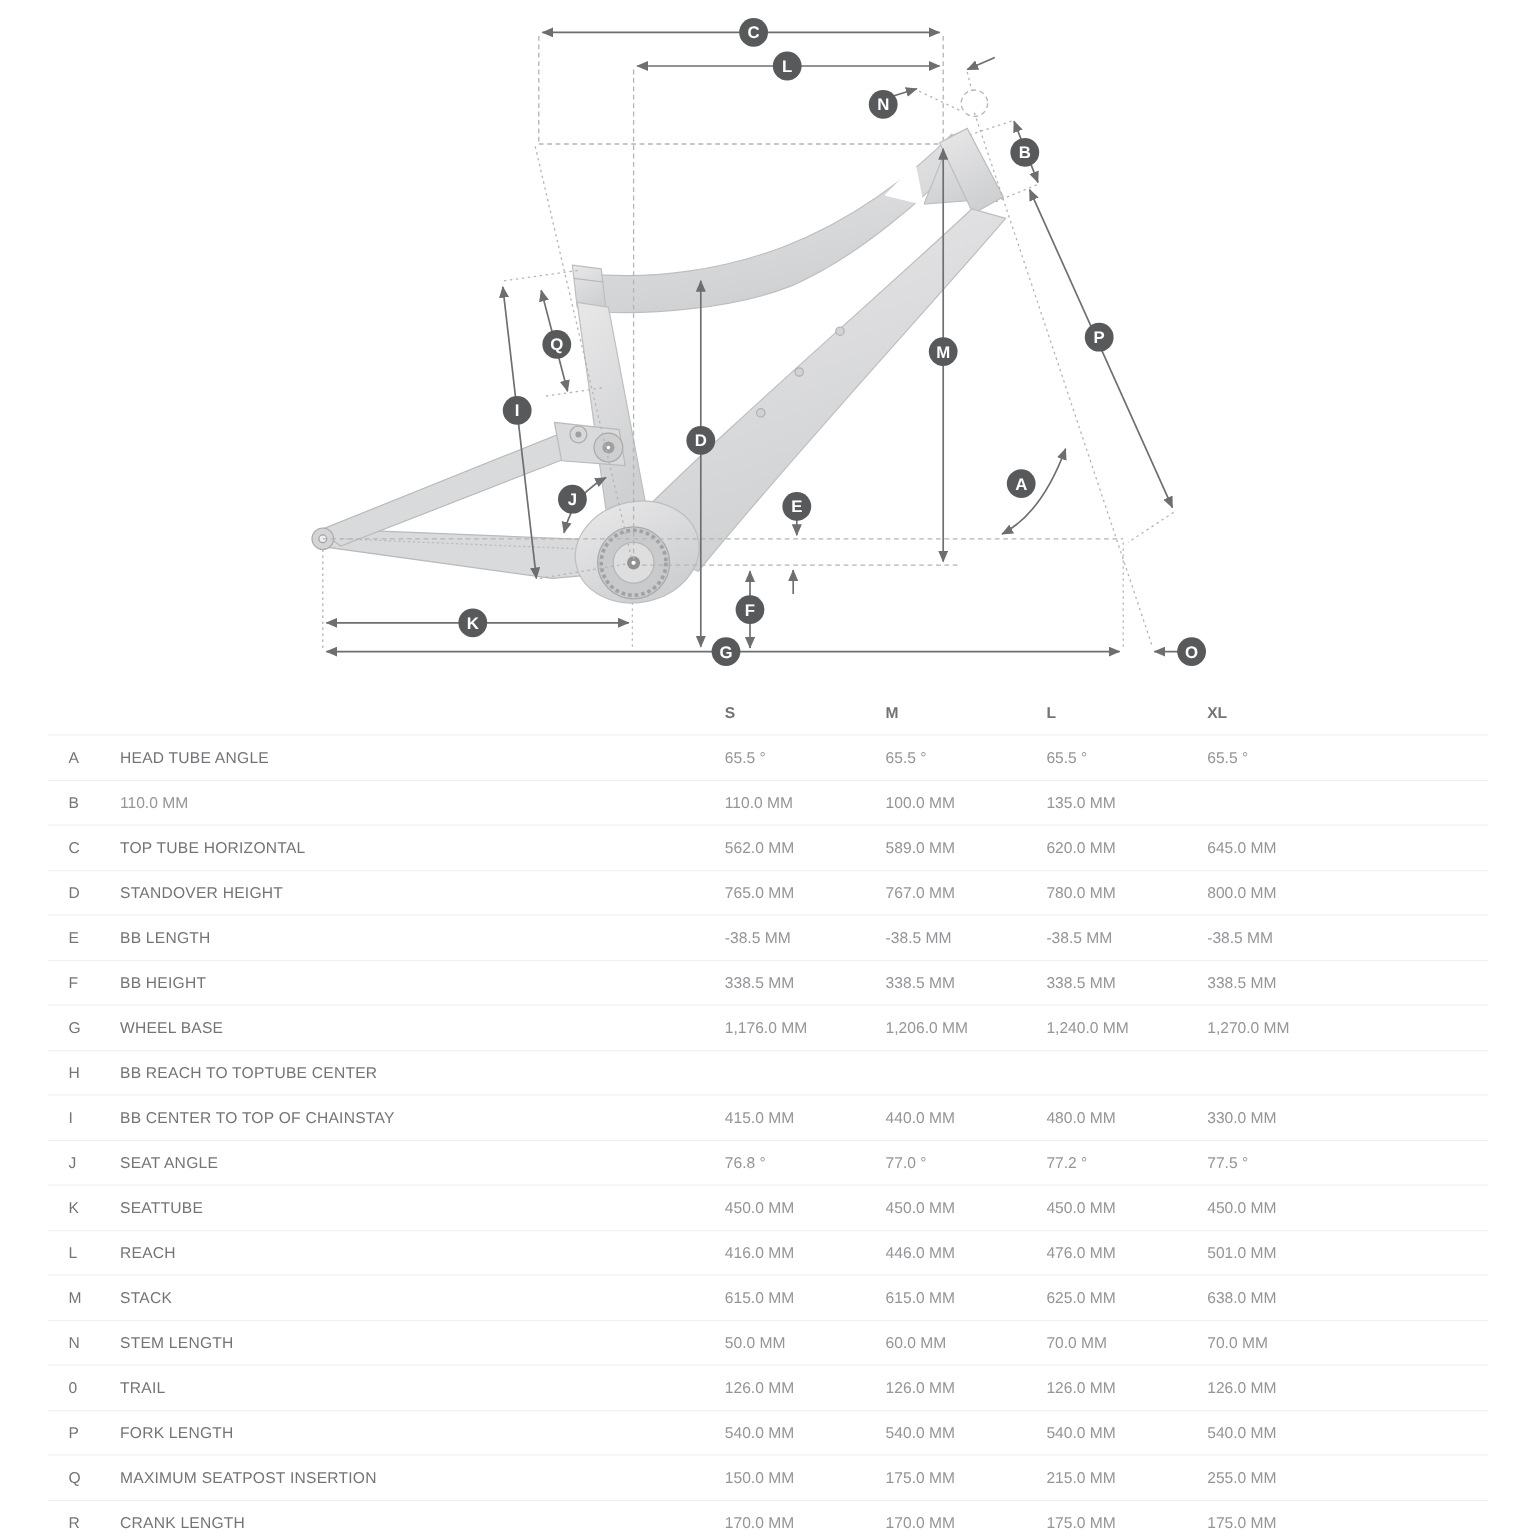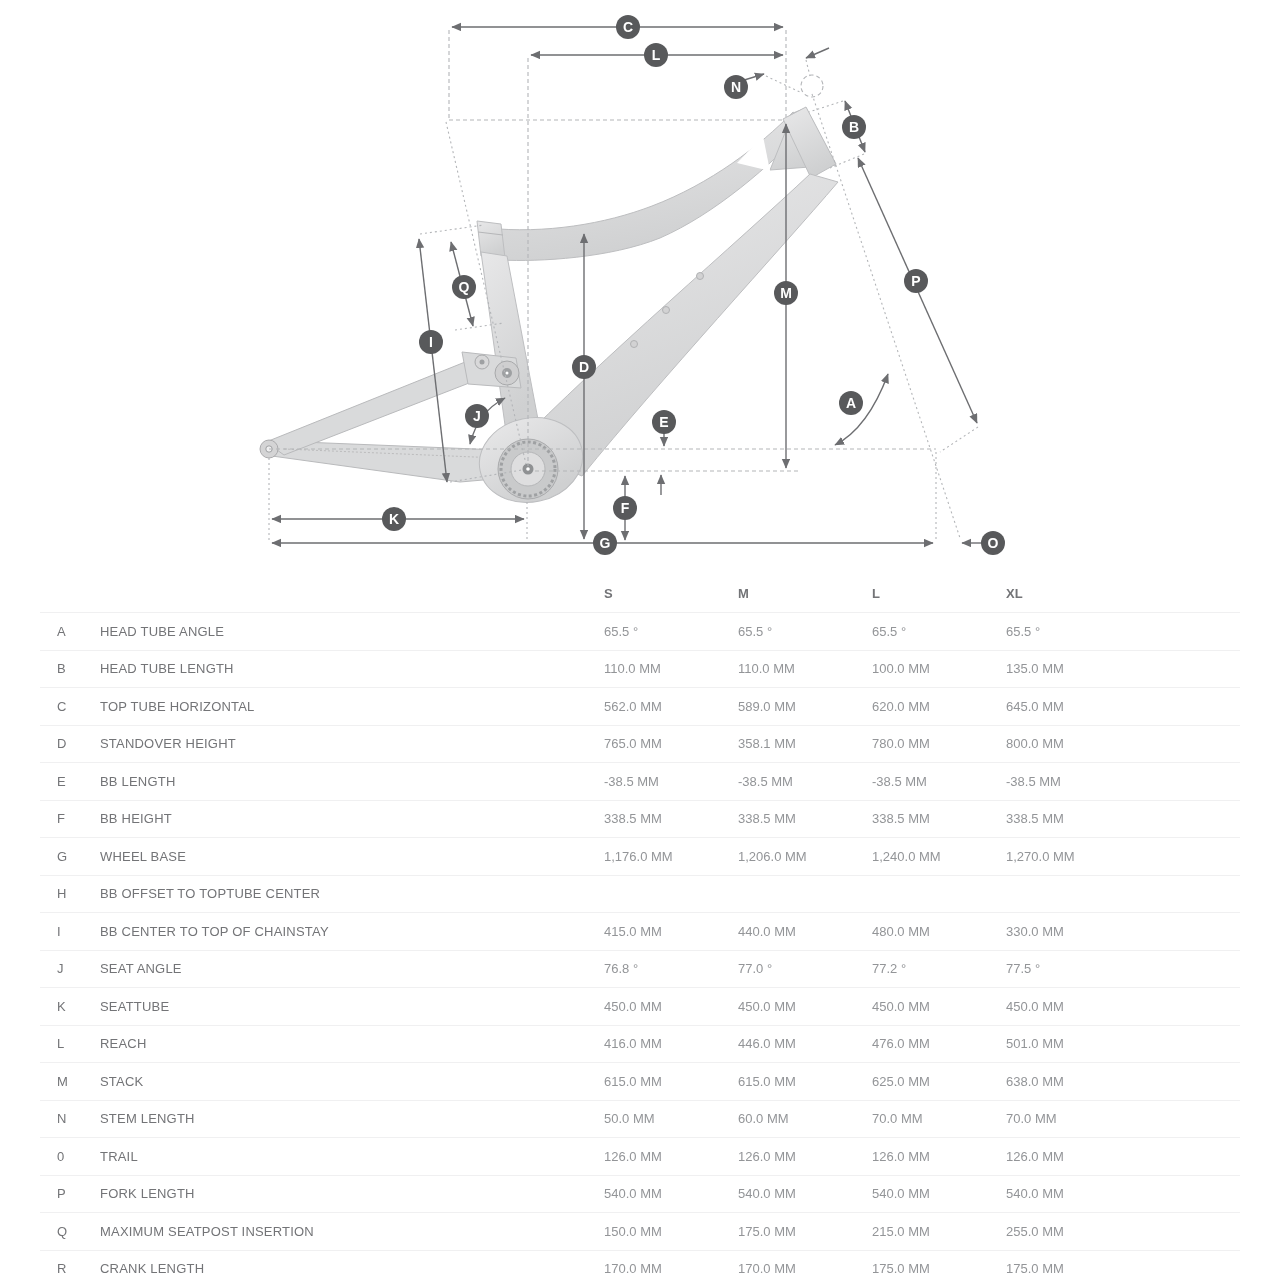--- a/index.html
+++ b/index.html
@@ -211,41 +211,40 @@
     <div class="cell letter">A</div>
     <div class="cell label">HEAD TUBE ANGLE</div>
     <div class="cell val">65.5 °</div>
     <div class="cell val">65.5 °</div>
     <div class="cell val">65.5 °</div>
     <div class="cell val">65.5 °</div>
   </div>
 
   <div class="trow">
     <div class="cell letter">B</div>
-    <div class="cell label">HEAD TUBE LENGTH</div>
     <div class="cell val">110.0 MM</div>
     <div class="cell val">110.0 MM</div>
     <div class="cell val">100.0 MM</div>
     <div class="cell val">135.0 MM</div>
   </div>
 
   <div class="trow">
     <div class="cell letter">C</div>
     <div class="cell label">TOP TUBE HORIZONTAL</div>
     <div class="cell val">562.0 MM</div>
     <div class="cell val">589.0 MM</div>
     <div class="cell val">620.0 MM</div>
     <div class="cell val">645.0 MM</div>
   </div>
 
   <div class="trow">
     <div class="cell letter">D</div>
     <div class="cell label">STANDOVER HEIGHT</div>
     <div class="cell val">765.0 MM</div>
-    <div class="cell val">358.1 MM</div>
+    <div class="cell val">767.0 MM</div>
     <div class="cell val">780.0 MM</div>
     <div class="cell val">800.0 MM</div>
   </div>
 
   <div class="trow">
     <div class="cell letter">E</div>
     <div class="cell label">BB LENGTH</div>
     <div class="cell val">-38.5 MM</div>
     <div class="cell val">-38.5 MM</div>
     <div class="cell val">-38.5 MM</div>
@@ -265,21 +264,21 @@
     <div class="cell letter">G</div>
     <div class="cell label">WHEEL BASE</div>
     <div class="cell val">1,176.0 MM</div>
     <div class="cell val">1,206.0 MM</div>
     <div class="cell val">1,240.0 MM</div>
     <div class="cell val">1,270.0 MM</div>
   </div>
 
   <div class="trow">
     <div class="cell letter">H</div>
-    <div class="cell label">BB OFFSET TO TOPTUBE CENTER</div>
+    <div class="cell label">BB REACH TO TOPTUBE CENTER</div>
     <div class="cell val"></div>
     <div class="cell val"></div>
     <div class="cell val"></div>
     <div class="cell val"></div>
   </div>
 
   <div class="trow">
     <div class="cell letter">I</div>
     <div class="cell label">BB CENTER TO TOP OF CHAINSTAY</div>
     <div class="cell val">415.0 MM</div>

